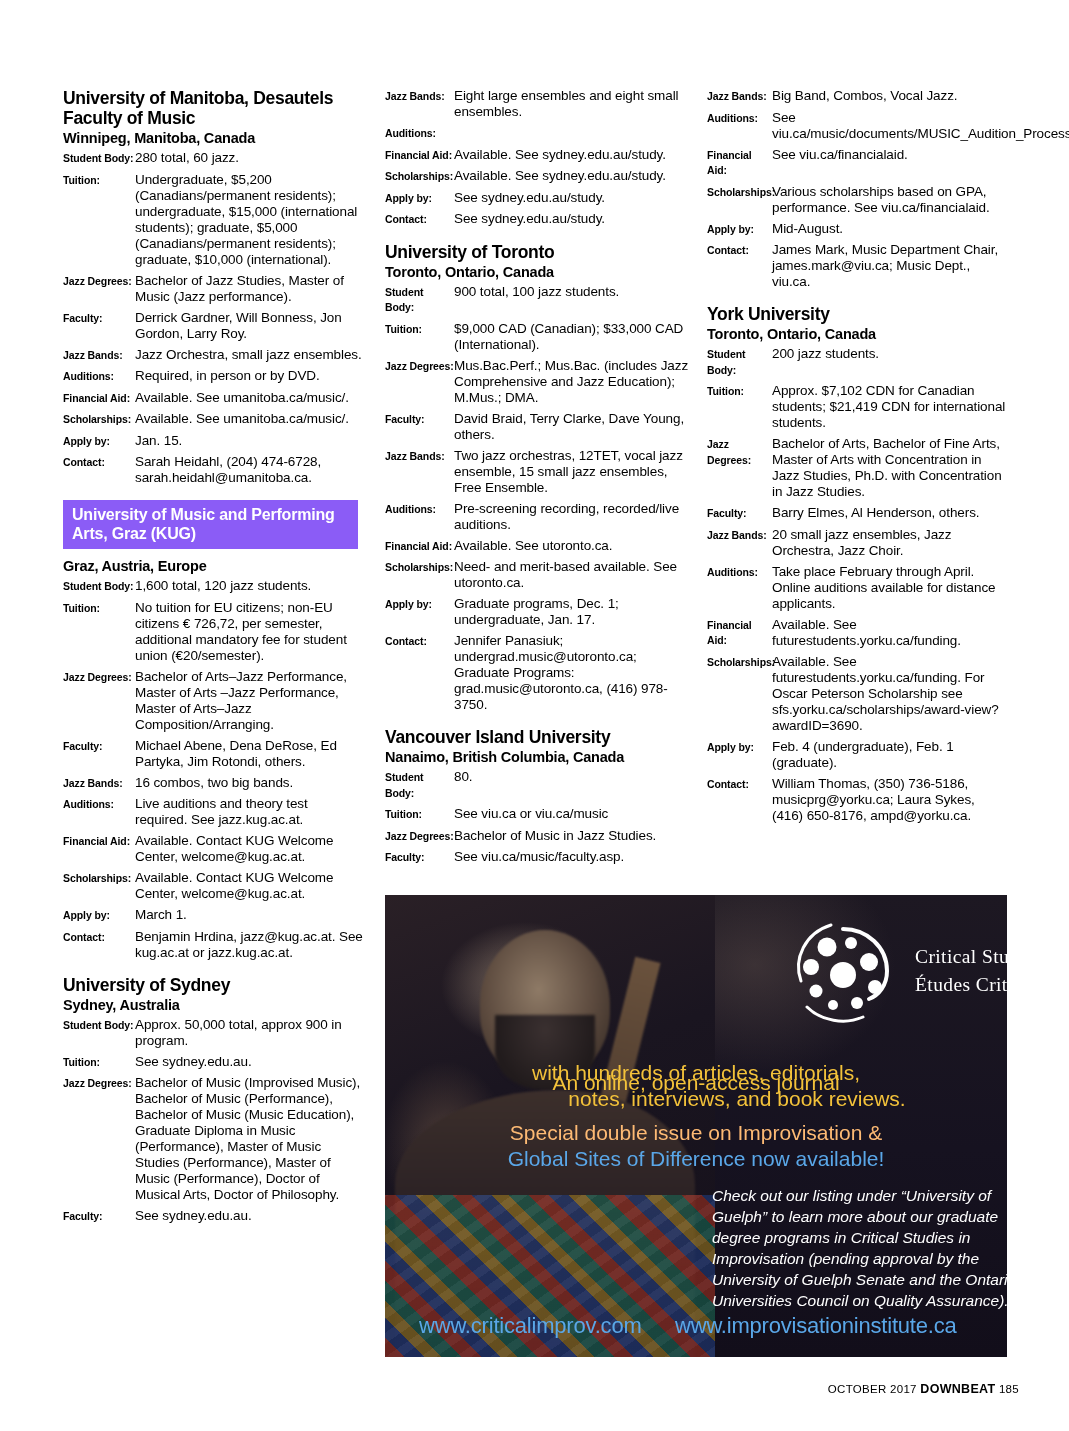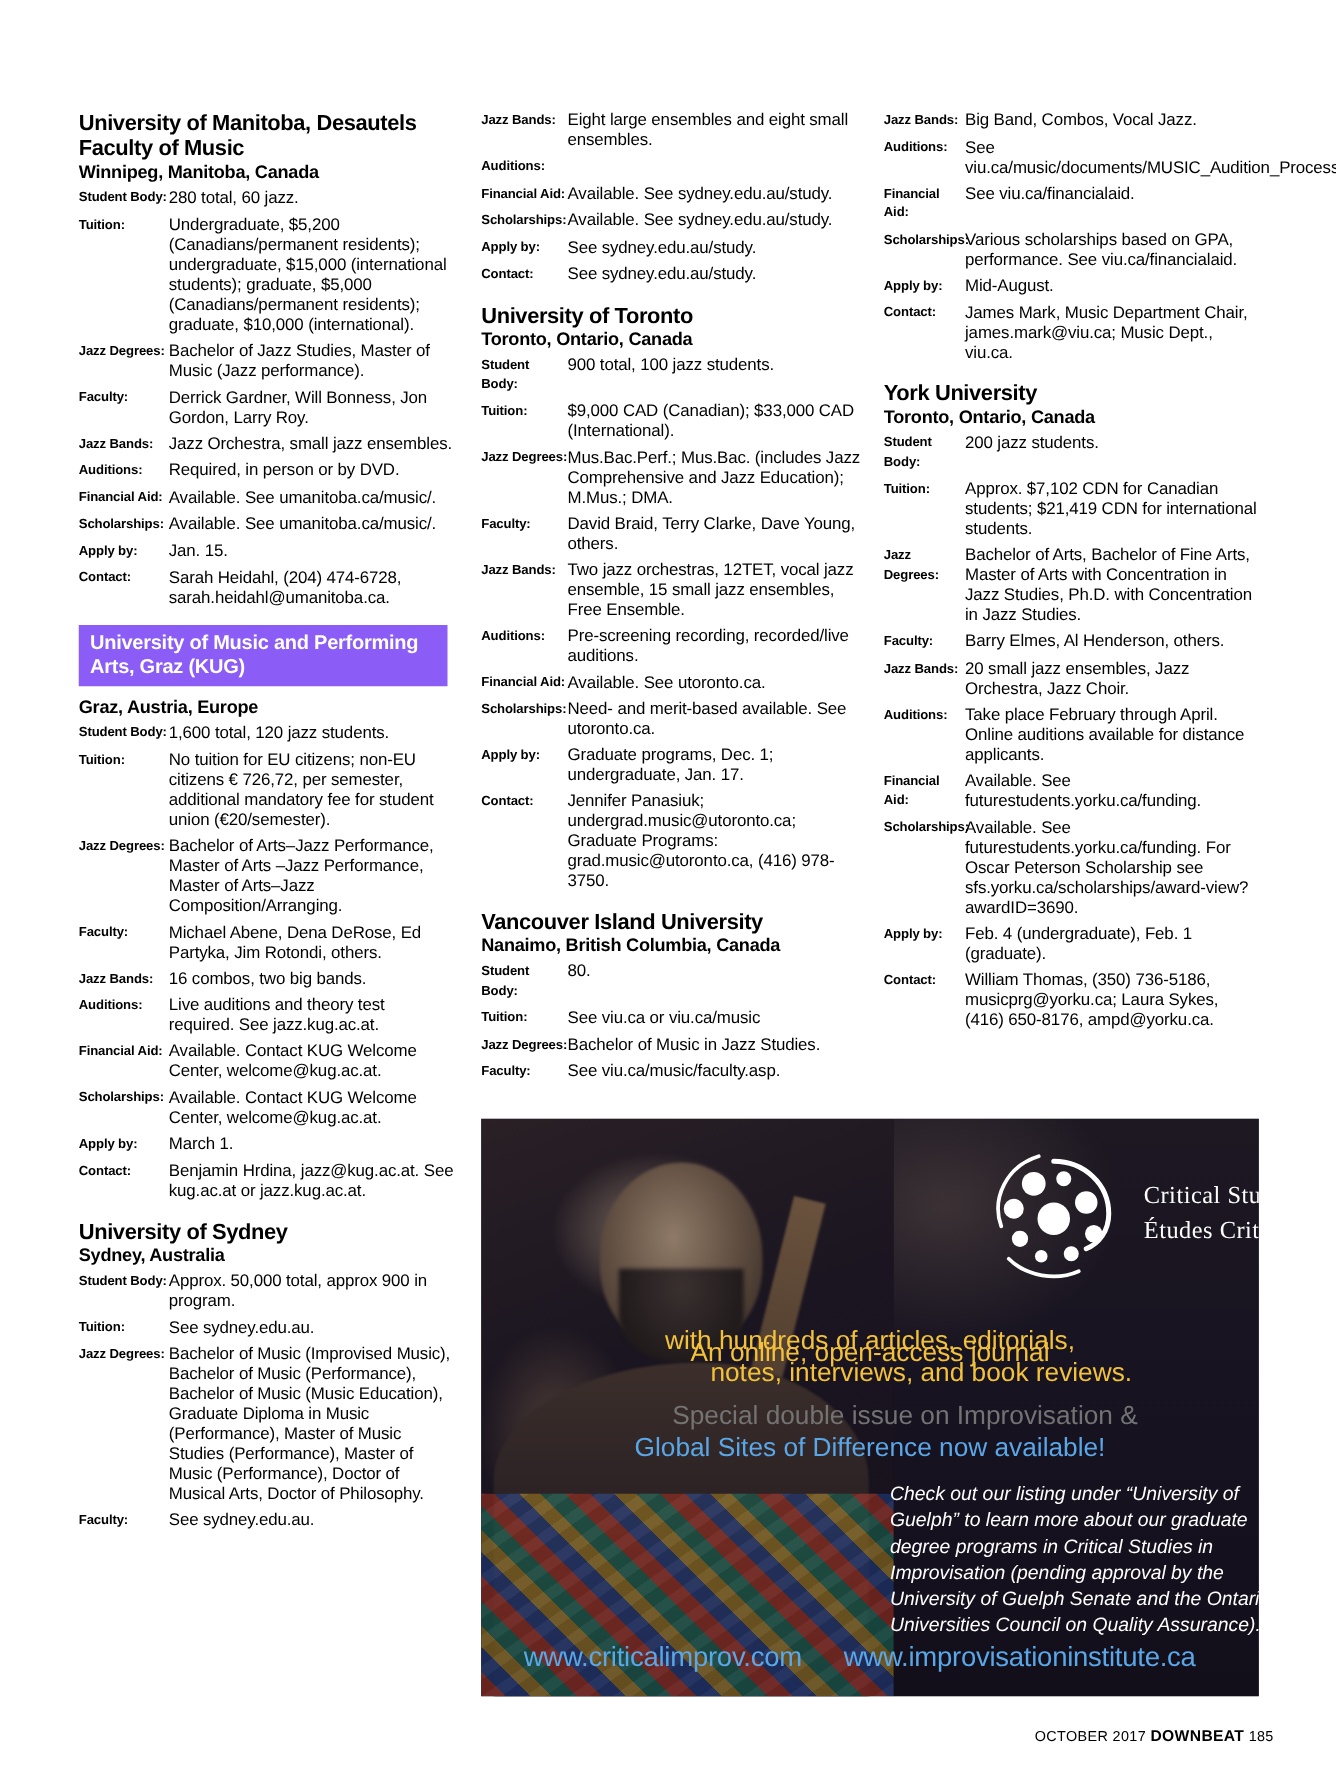--- a/index.html
+++ b/index.html
@@ -184,21 +184,21 @@
     font-size: 21px;
     line-height: 26px;
     text-align: center;
     width: 622px;
     left: 0;
     font-weight: normal;
   }
   .ad-line.l1 { top: 139px; color: #f3c23a; margin-top: 36px; }
   .ad-line.l2 { top: 165px; color: #f3c23a; }
   .ad-line.l3 { top: 191px; color: #f3c23a; padding-left: 41px; }
-  .ad-line.l4 { top: 225px; color: #737373; padding-left: 28px; }
+  .ad-line.l4 { top: 225px; color: #fdba74; }
   .ad-line.l5 { top: 251px; color: #5aa7e8; }
   .ad-note {
     position: absolute;
     left: 288px;
     top: 290px;
     width: 322px;
     color: #ffffff;
     font-style: italic;
     font-size: 15.5px;
     line-height: 21px;

